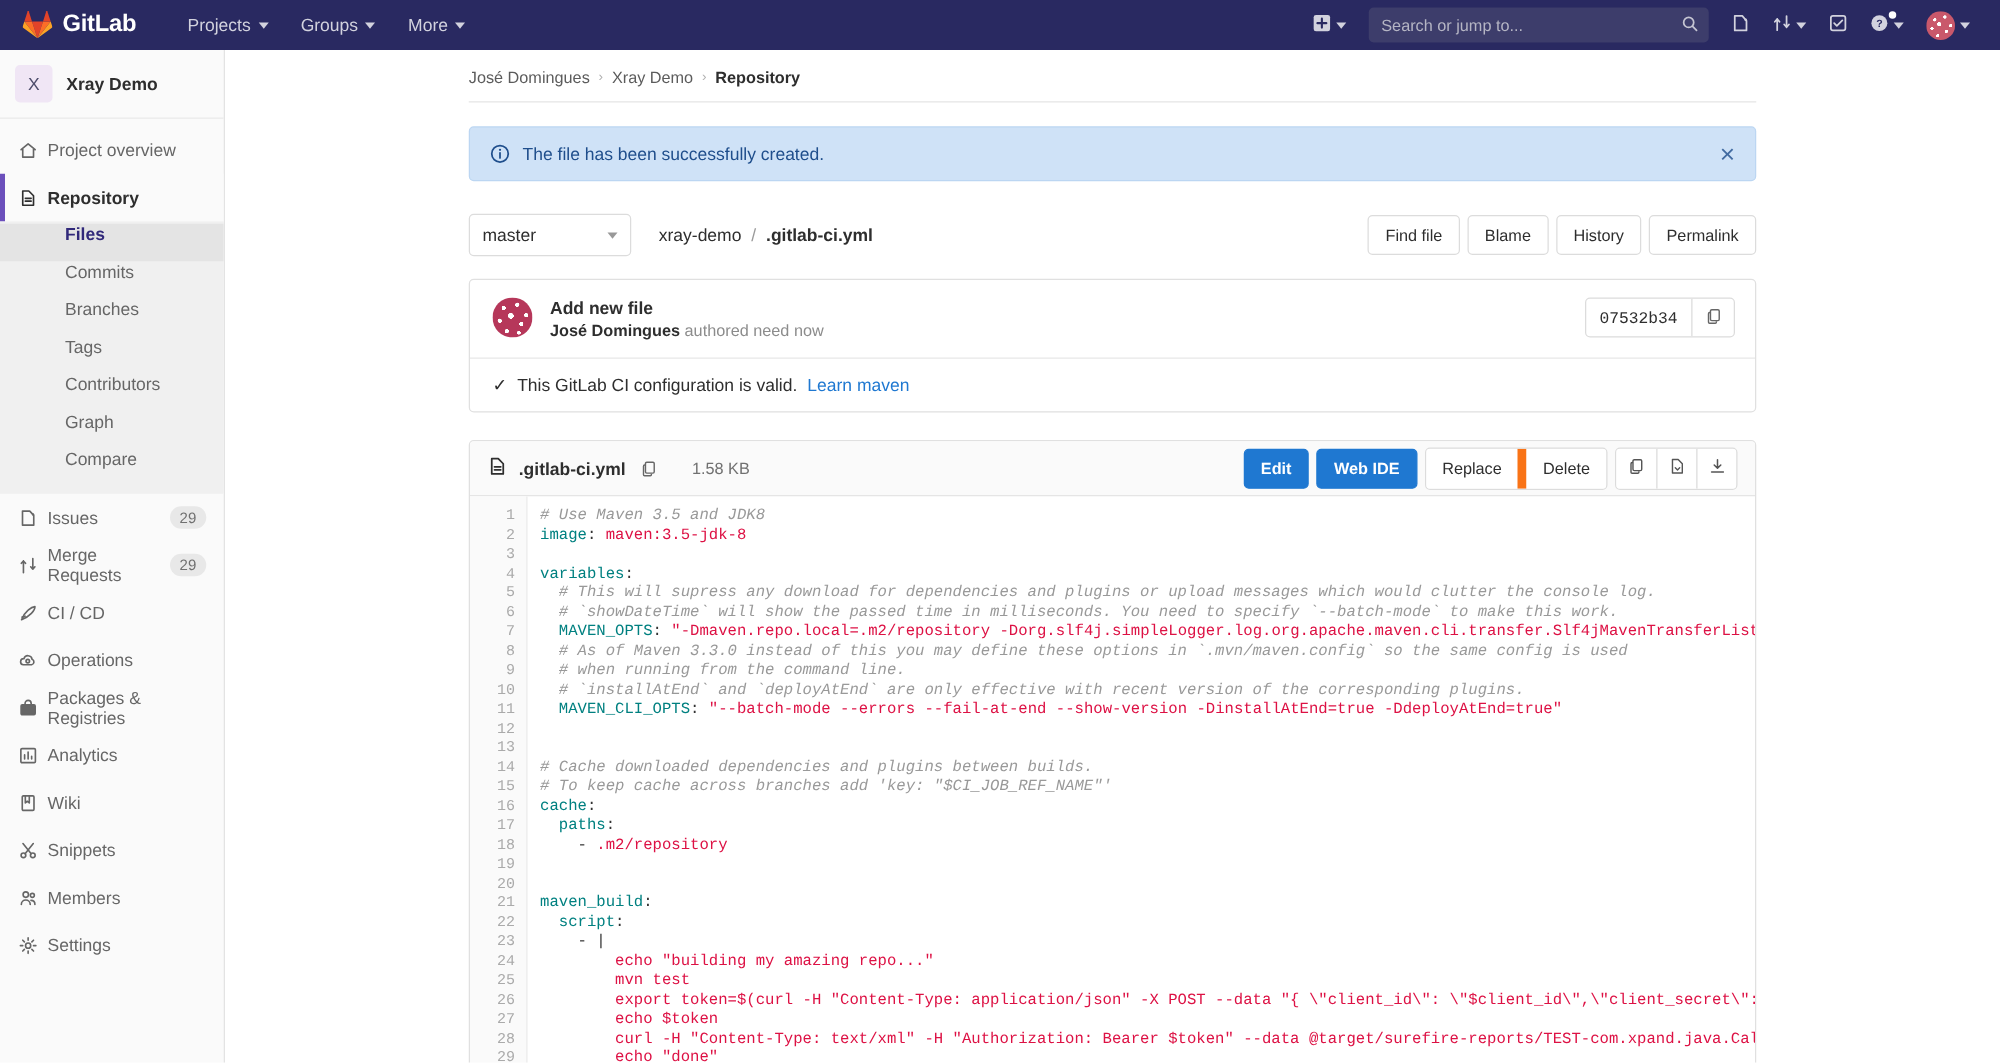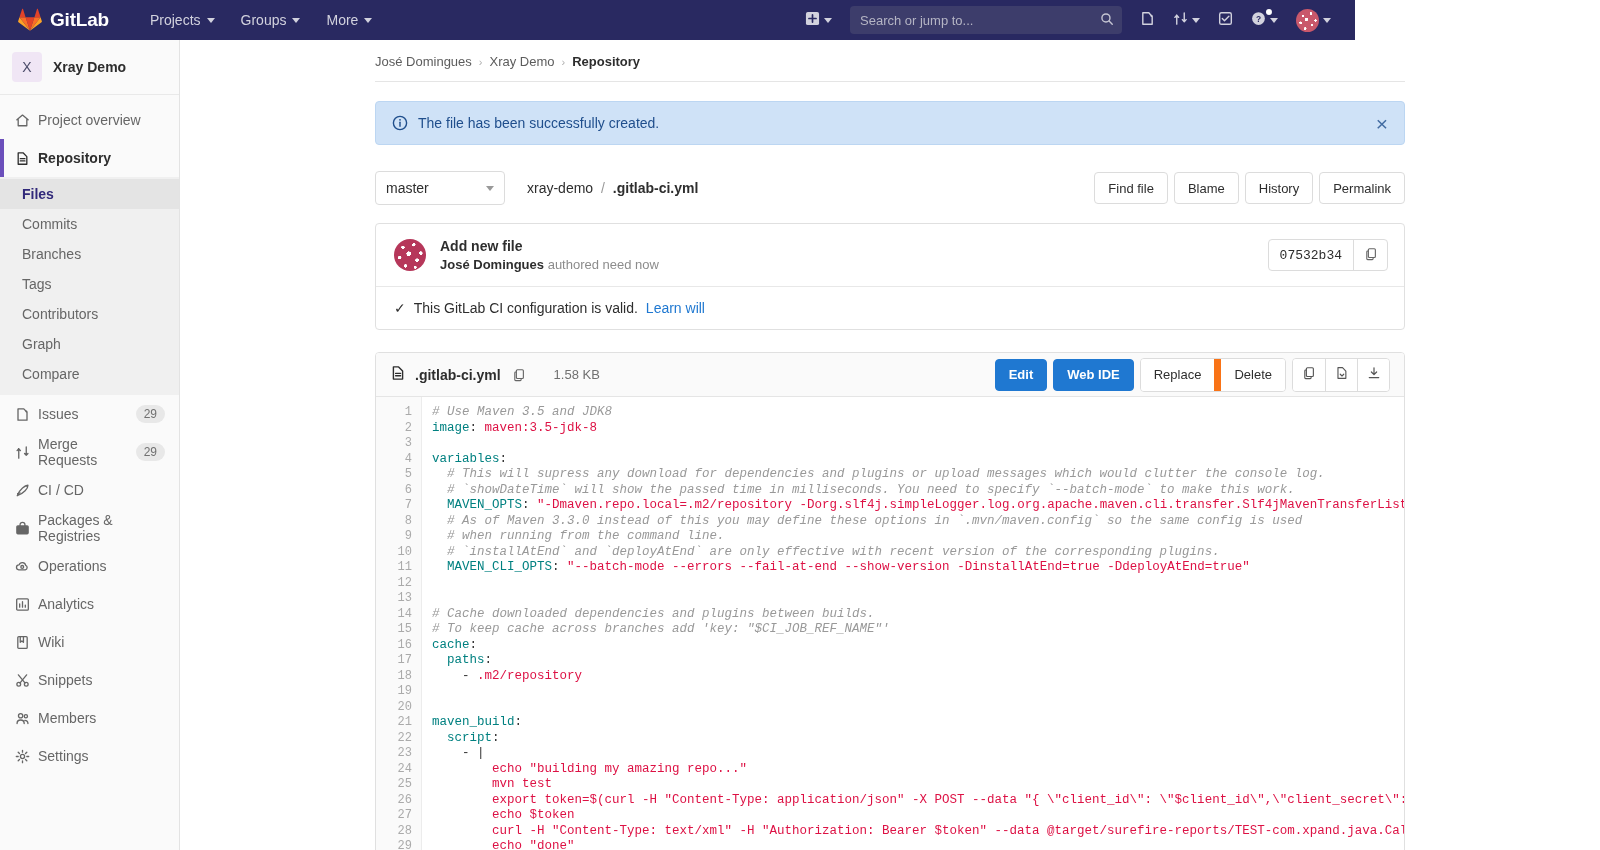--- a/index.html
+++ b/index.html
@@ -5,21 +5,21 @@
   * { box-sizing: border-box; margin: 0; padding: 0; }
   html, body {
     width: 1600px; height: 850px;
     font-family: "Liberation Sans", sans-serif;
     font-size: 14px; color: #2e2e2e;
     background: #fff; overflow: hidden;
   }
 
   
   .navbar {
-    position: absolute; top: 0; left: 0; width: 1355px; height: 40px;
+    position: absolute; top: 0; left: 0; width: 1600px; height: 40px;
     background: #292961; display: flex; align-items: center;
   }
   .nav-logo { display: flex; align-items: center; margin-left: 18px; }
   .nav-logo svg { width: 24px; height: 24px; display: block; }
   .nav-logo-text {
     color: #fff; font-size: 19px; font-weight: bold; margin-left: 8px;
     letter-spacing: -.2px;
   }
   .nav-items { display: flex; align-items: center; margin-left: 28px; }
   .nav-item {
@@ -90,22 +90,22 @@
                     display: flex; align-items: center; justify-content: center; }
   .side-item.active {
     color: #2e2e2e; font-weight: bold; background: #fafafa;
   }
   .side-item.active::before {
     content: ""; position: absolute; left: 0; top: 0; bottom: 0;
     width: 4px; background: #6b4fbb;
   }
   .sub-list { background: #f0f0f0; padding: 2px 0 6px 0; }
   .sub-item {
-    height: 30px; display: flex; align-items: center;
-    padding-left: 22px; font-size: 14px; color: #666; cursor: pointer;
+    height: 30px; display: flex; 
+    padding-left: 52px; font-size: 14px; color: #666; cursor: pointer;
   }
   .sub-item.active { color: #31297a; font-weight: bold; background: #e4e4e4; }
   .side-badge {
     margin-left: auto; background: #e8e8e8; color: #707070;
     border-radius: 9px; font-size: 12px; padding: 2px 8px; font-weight: normal;
   }
 
   
   .main {
     position: absolute; top: 40px; left: 180px; width: 1420px; height: 810px;
@@ -153,21 +153,21 @@
     background: #fff; font-size: 13px; color: #2e2e2e; cursor: pointer;
     display: flex; align-items: center; font-family: "Liberation Sans", sans-serif;
   }
   .btn.primary { background: #1f78d1; border-color: #1f78d1; color: #fff; font-weight: bold; }
 
   .commit-card {
     margin-top: 18px; border: 1px solid #e0e0e0; border-radius: 4px;
     background: #fff;
   }
   .commit-row {
-    display: flex; align-items: center; padding: 14px 16px 14px 18px;
+    display: flex; align-items: flex-start; padding: 14px 16px 14px 18px;
   }
   .commit-avatar {
     width: 32px; height: 32px; border-radius: 50%; flex-shrink: 0;
     background:
       radial-gradient(circle at 28% 26%, #fff 1.6px, transparent 1.8px),
       radial-gradient(circle at 62% 18%, #fff 1.6px, transparent 1.8px),
       radial-gradient(circle at 18% 58%, #fff 1.6px, transparent 1.8px),
       radial-gradient(circle at 72% 66%, #fff 1.6px, transparent 1.8px),
       radial-gradient(circle at 46% 46%, #fff 2.2px, transparent 2.4px),
       radial-gradient(circle at 84% 44%, #fff 1.6px, transparent 1.8px),
@@ -414,35 +414,35 @@
             <path d="M2.4 13.6c1-2.6 3-6 5.6-8.2C9.8 3.8 12 2.5 13.8 2.4c.1 1.8-1.2 4-3 5.8-2.2 2.2-5.5 4.3-8.4 5.4z" stroke-linejoin="round"></path>
             <path d="M5.4 10.6l-2.6.8" stroke-linecap="round"></path>
           </svg>
       </span>
       <span>CI / CD</span>
     </div>
 
     <div class="side-item">
       <span class="ico">
         <svg width="15" height="15" viewBox="0 0 16 16" fill="none" stroke="#666" stroke-width="1.4">
+            <path d="M4 11.5a2.6 2.6 0 0 1 .4-5.2 3.6 3.6 0 0 1 7 .6 2.4 2.4 0 0 1-.4 4.6z" stroke-linejoin="round"></path>
+            <circle cx="7.7" cy="8.4" r="1.5"></circle>
+          </svg>
+      </span>
+      <span>Operations</span>
+    </div>
+
+    <div class="side-item">
+      <span class="ico">
+        <svg width="15" height="15" viewBox="0 0 16 16" fill="none" stroke="#666" stroke-width="1.4">
             <rect x="2" y="5.2" width="12" height="8.4" rx="1" fill="#666"></rect>
             <path d="M5.4 5.2V4a2.6 2.6 0 0 1 5.2 0v1.2"></path>
           </svg>
       </span>
       <span>Packages &amp; Registries</span>
-    </div>
-
-    <div class="side-item">
-      <span class="ico">
-        <svg width="15" height="15" viewBox="0 0 16 16" fill="none" stroke="#666" stroke-width="1.4">
-            <path d="M4 11.5a2.6 2.6 0 0 1 .4-5.2 3.6 3.6 0 0 1 7 .6 2.4 2.4 0 0 1-.4 4.6z" stroke-linejoin="round"></path>
-            <circle cx="7.7" cy="8.4" r="1.5"></circle>
-          </svg>
-      </span>
-      <span>Operations</span>
     </div>
 
     <div class="side-item">
       <span class="ico">
         <svg width="15" height="15" viewBox="0 0 16 16" fill="none" stroke="#666" stroke-width="1.4">
             <rect x="1.8" y="2" width="12.4" height="12" rx="1"></rect>
             <path d="M5 10.8V7.4M8 10.8V5M11 10.8V8.6" stroke-linecap="round"></path>
           </svg>
       </span>
       <span>Analytics</span>
@@ -552,21 +552,21 @@
                   <rect x="5" y="2" width="8" height="10" rx="1.2"></rect>
                   <path d="M10.4 12.6v.8a1 1 0 0 1-1 1H4.2a1 1 0 0 1-1-1V5.6a1 1 0 0 1 1-1H5"></path>
                 </svg>
             </span>
           </div>
         </div>
       </div>
       <div class="ci-row">
         <span>✓</span>
         <span>This GitLab CI configuration is valid.</span>
-        <a>Learn will</a>
+        <a>Learn maven</a>
       </div>
     </div>
 
     <div class="file-card">
       <div class="file-head">
         <span>
           <svg width="16" height="16" viewBox="0 0 16 16" fill="none" stroke="#2e2e2e" stroke-width="1.4">
               <path d="M3.4 1.9h5.2L12.6 6v8.1H3.4z" stroke-linejoin="round"></path>
               <path d="M5.6 8.4h5M5.6 10.8h5" stroke-linecap="round"></path>
             </svg>

